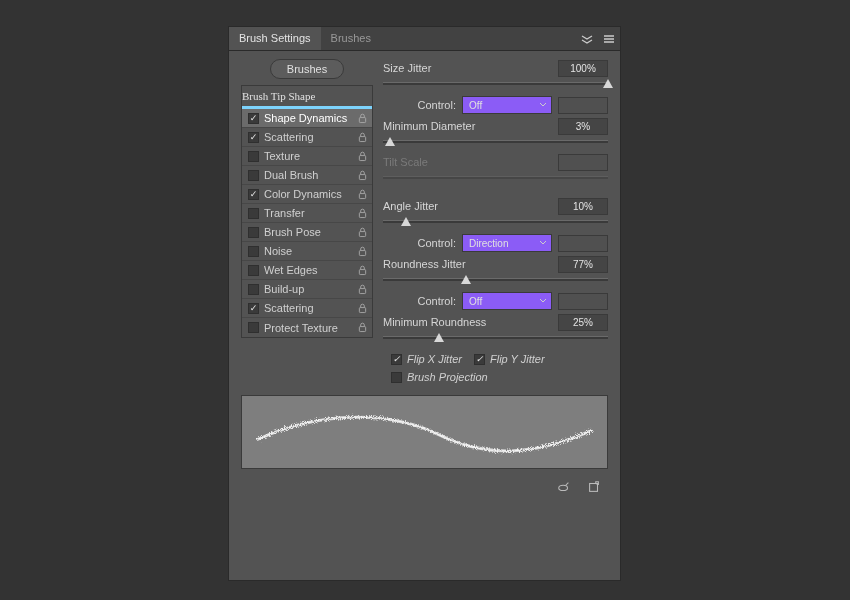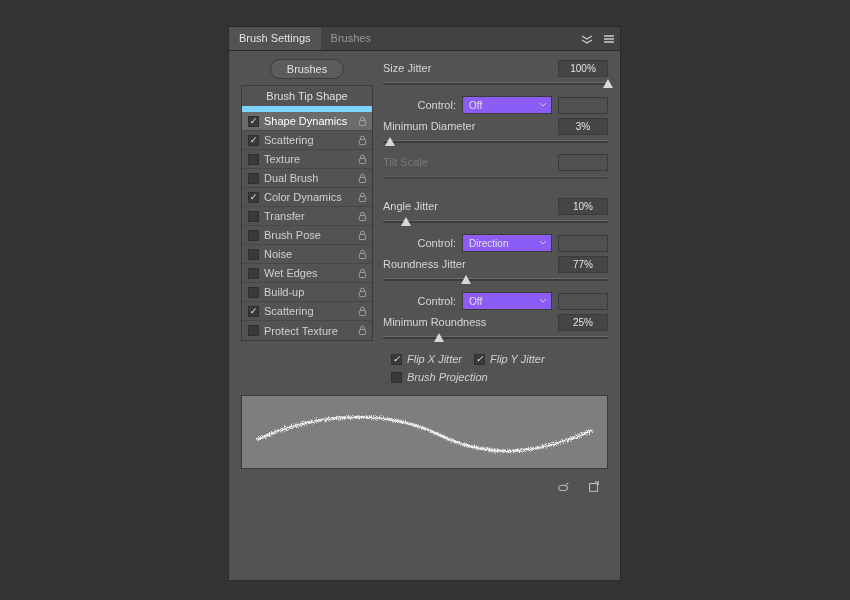--- a/index.html
+++ b/index.html
@@ -39,24 +39,24 @@
   border-radius: 10px;
   padding: 3px 16px;
   color: #e0e0e0;
   font-size: 11px;
 }
 .list {
   border: 1px solid #3a3a3a;
   background: #535353;
 }
 .list-header {
-  text-align: center;
   padding: 4px 0;
-  border-bottom: 6px solid #7dd3fc;
+  border-bottom: 3px solid #7dd3fc;
   color: #e0e0e0;
+  font-family: Liberation Serif, serif;
 }
 .list-row {
   display: flex;
   align-items: center;
   height: 19px;
   padding: 0 4px 0 6px;
   border-bottom: 1px solid #474747;
   gap: 5px;
 }
 .list-row.selected { background: #6b6b6b; }

